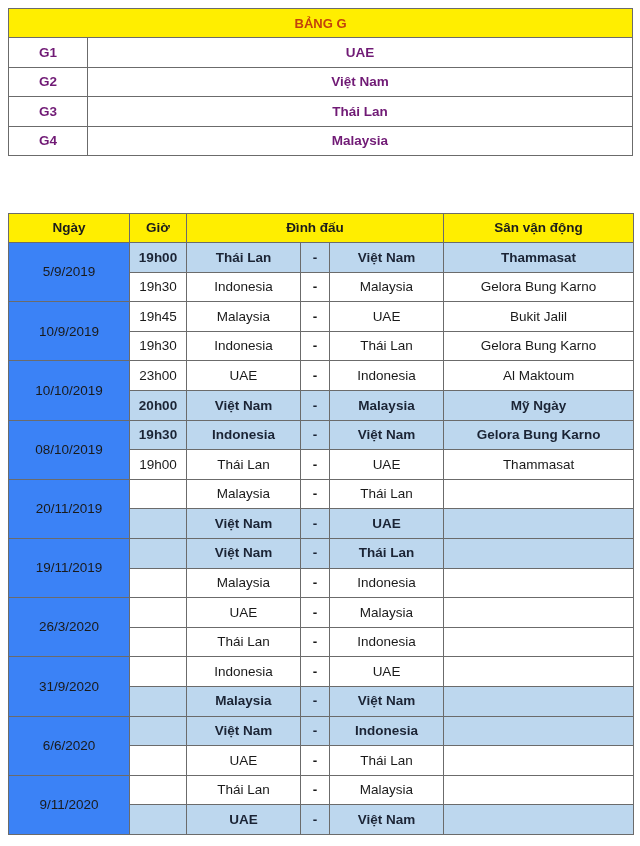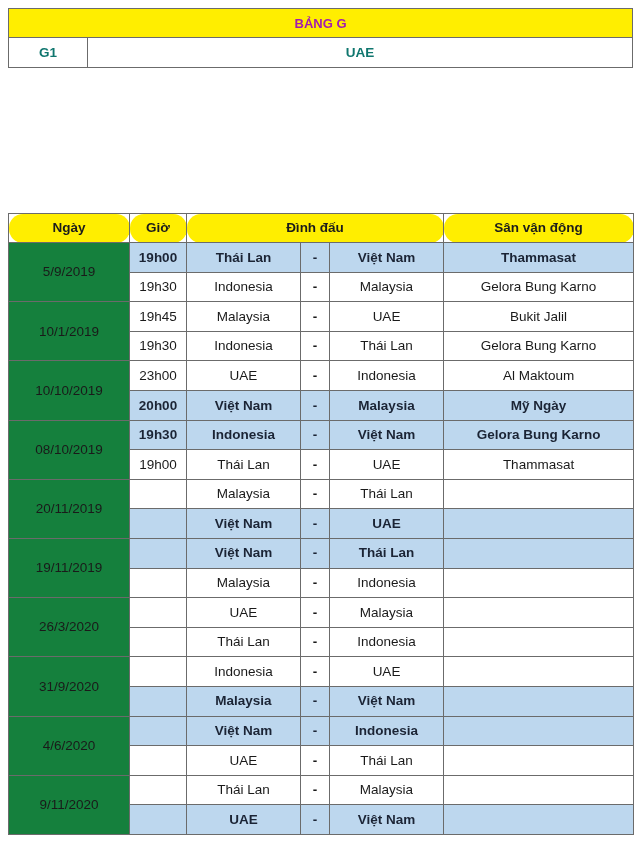--- a/index.html
+++ b/index.html
@@ -31,45 +31,44 @@
       line-height: 1;
       overflow: hidden;
       white-space: nowrap;
     }
     
     #group-table { top: 8px; }
     #group-table th {
       background: #ffee00;
       height: 28px;
       font-weight: bold;
-      color: #a21caf;
+      color: #c2410c;
       font-size: 13px;
     }
     #group-table td {
       height: 28.6px;
       font-weight: bold;
-      color: #0f766e;
+      color: #701a75;
     }
     #group-table col.c-code { width: 79px; }
     
     #schedule-table { top: 213px; }
     #schedule-table th {
       background: #ffee00;
       height: 28px;
       font-weight: bold;
       color: #1c1c1c;
       font-size: 13.5px;
-      border-radius: 14px;
     }
     #schedule-table td {
       height: 28.6px;
       color: #1a1a1a;
       font-weight: normal;
     }
-    #schedule-table td.date { background: #15803d; }
+    #schedule-table td.date { background: #3b82f6; }
     #schedule-table tr.hl td.hlc {
       background: #bdd7ee;
       font-weight: bold;
       color: #1b2435;
     }
     #schedule-table td.sep { font-weight: bold; }
     col.c-date { width: 121px; }
     col.c-time { width: 57px; }
     col.c-t1   { width: 114px; }
     col.c-sep  { width: 29px; }
@@ -87,20 +86,32 @@
   <thead>
     <tr>
       <th colspan="2">BẢNG G</th>
     </tr>
   </thead>
   <tbody>
     <tr>
       <td>G1</td>
       <td>UAE</td>
     </tr>
+    <tr>
+      <td>G2</td>
+      <td>Việt Nam</td>
+    </tr>
+    <tr>
+      <td>G3</td>
+      <td>Thái Lan</td>
+    </tr>
+    <tr>
+      <td>G4</td>
+      <td>Malaysia</td>
+    </tr>
   </tbody>
 </table>
 
 <table id="schedule-table">
   <colgroup>
     <col class="c-date">
       <col class="c-time">
       <col class="c-t1">
       <col class="c-sep">
       <col class="c-t2">
@@ -124,21 +135,21 @@
         <td class="hlc">Thammasat</td>
       </tr>
       <tr>
         <td class="hlc">19h30</td>
         <td class="hlc">Indonesia</td>
         <td class="hlc sep">-</td>
         <td class="hlc">Malaysia</td>
         <td class="hlc">Gelora Bung Karno</td>
       </tr>
       <tr>
-        <td rowspan="2" class="date">10/1/2019</td>
+        <td rowspan="2" class="date">10/9/2019</td>
         <td class="hlc">19h45</td>
         <td class="hlc">Malaysia</td>
         <td class="hlc sep">-</td>
         <td class="hlc">UAE</td>
         <td class="hlc">Bukit Jalil</td>
       </tr>
       <tr>
         <td class="hlc">19h30</td>
         <td class="hlc">Indonesia</td>
         <td class="hlc sep">-</td>
@@ -229,21 +240,21 @@
         <td class="hlc"></td>
       </tr>
       <tr class="hl">
         <td class="hlc"></td>
         <td class="hlc">Malaysia</td>
         <td class="hlc sep">-</td>
         <td class="hlc">Việt Nam</td>
         <td class="hlc"></td>
       </tr>
       <tr class="hl">
-        <td rowspan="2" class="date">4/6/2020</td>
+        <td rowspan="2" class="date">6/6/2020</td>
         <td class="hlc"></td>
         <td class="hlc">Việt Nam</td>
         <td class="hlc sep">-</td>
         <td class="hlc">Indonesia</td>
         <td class="hlc"></td>
       </tr>
       <tr>
         <td class="hlc"></td>
         <td class="hlc">UAE</td>
         <td class="hlc sep">-</td>

